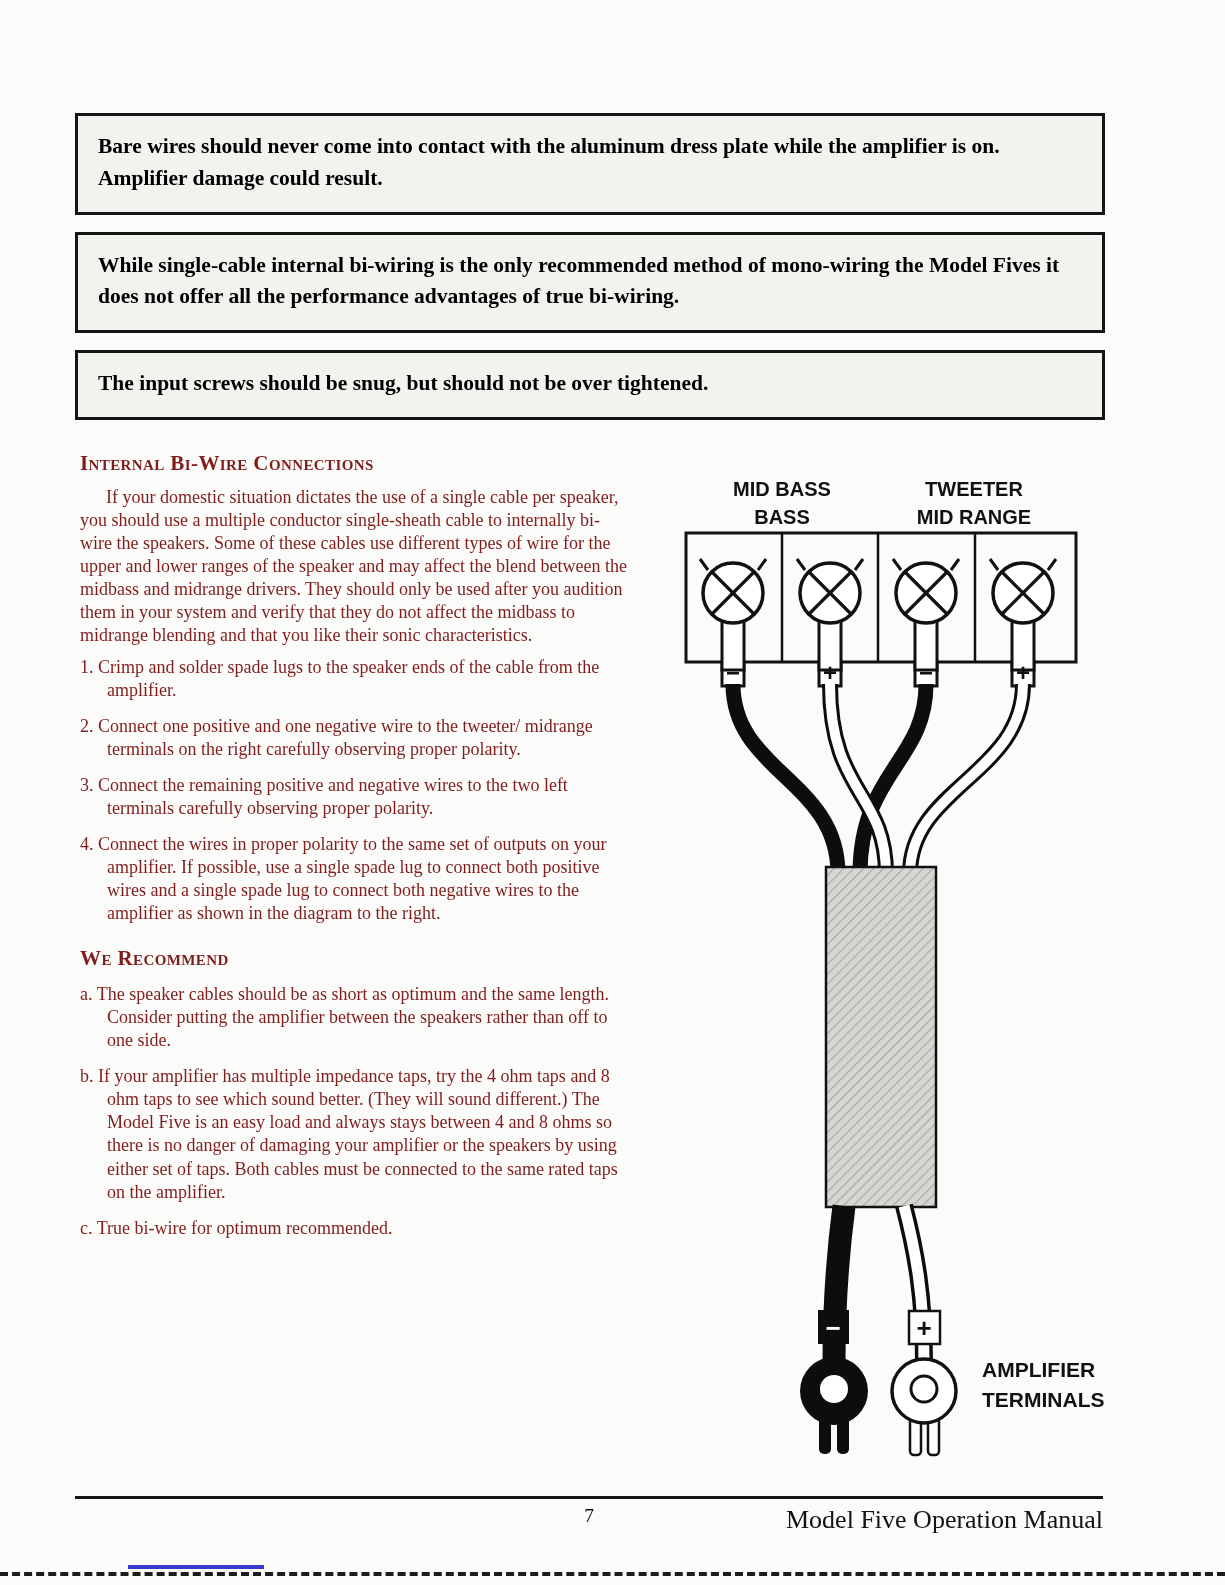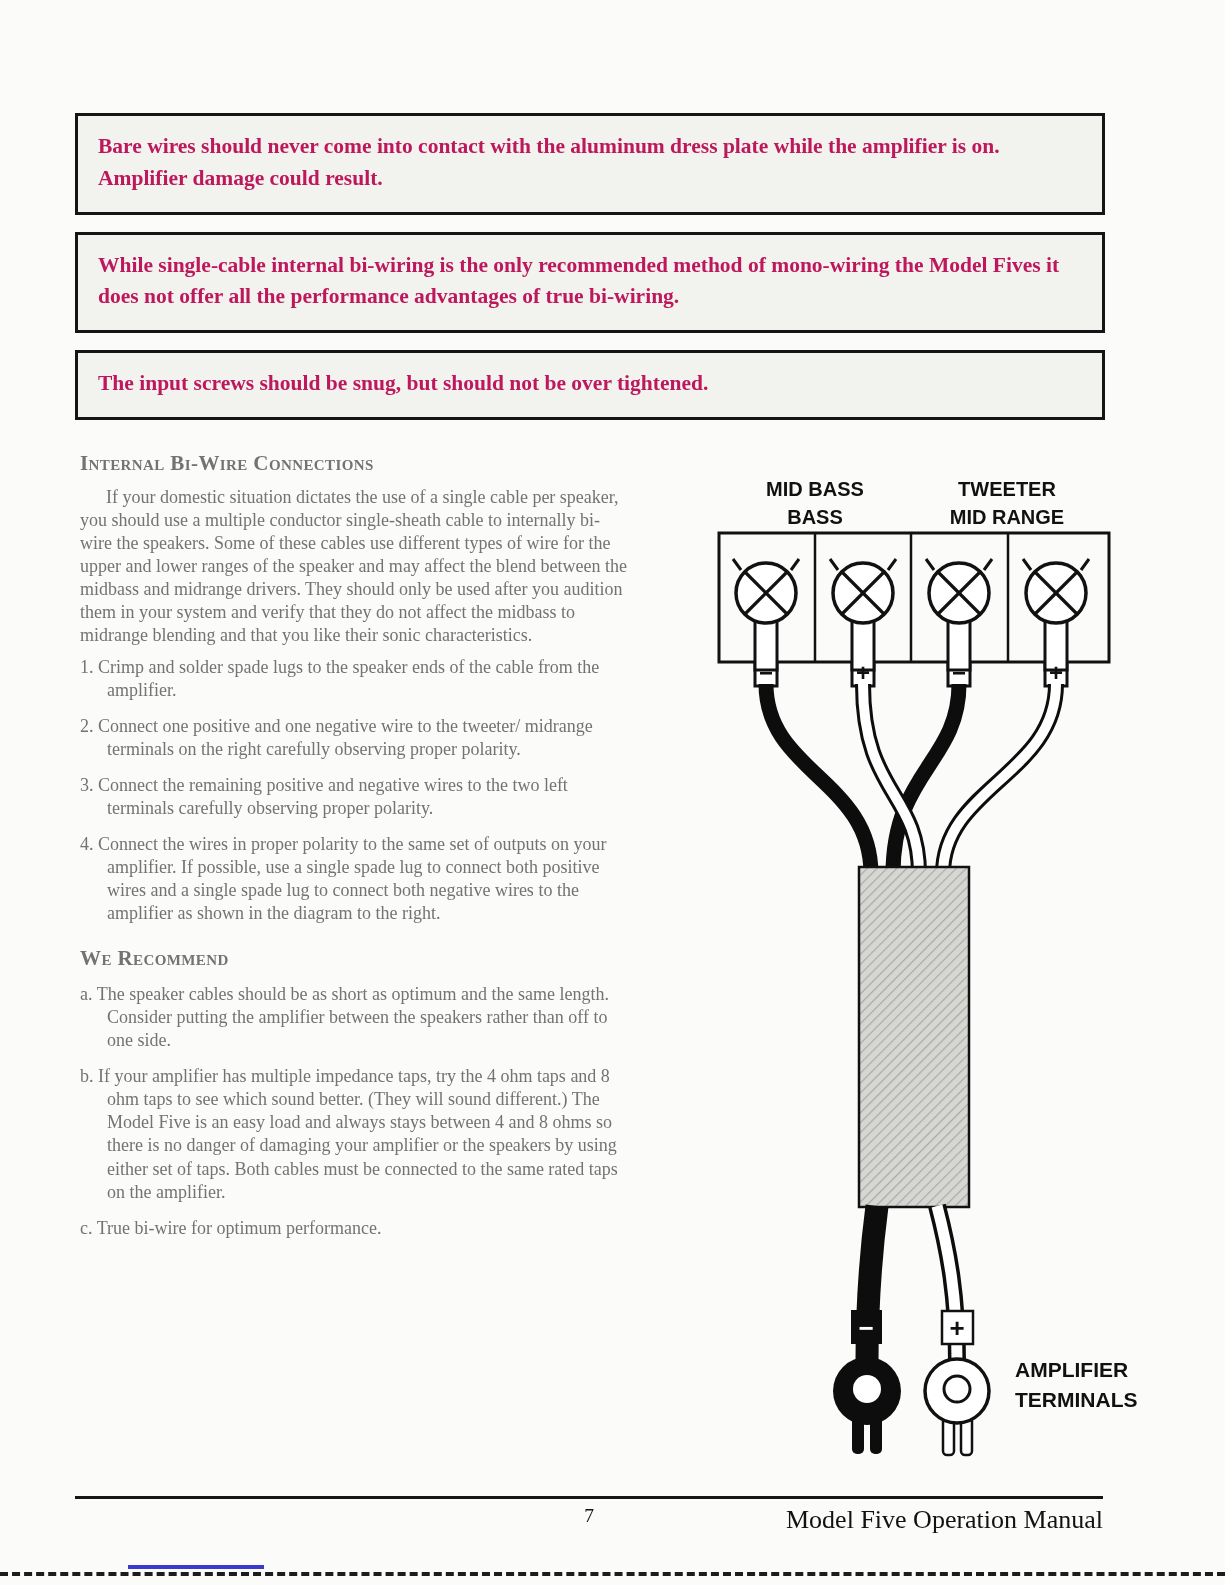--- a/index.html
+++ b/index.html
@@ -10,37 +10,37 @@
     background:#fbfbf9; overflow:hidden; margin:0 auto;
     color:#121212;
   }
   .warnings {
     position:absolute; top:113px; left:75px; width:1030px;
     display:flex; flex-direction:column; gap:17px;
   }
   .warning-box {
     border:3px solid #151515; background:#f2f2ee;
     padding:15px 36px 17px 20px;
-    font-weight:bold; font-size:21.5px; line-height:1.48; color:#be185d;
+    font-weight:bold; font-size:21.5px; line-height:1.48; color:#000000;
   }
   .left-col {
     position:absolute; left:80px; top:450px; width:548px;
-    font-size:18px; line-height:1.28; color:#737373;
+    font-size:18px; line-height:1.28; color:#7f1d1d;
   }
   .sc-heading {
     font-variant:small-caps; font-weight:bold; font-size:21px;
     letter-spacing:0.4px; margin-bottom:9px;
   }
   .sc-heading.second { margin-top:20px; margin-bottom:11px; }
   p.indented { text-indent:26px; margin-bottom:9px; }
   .hang {
     padding-left:27px; text-indent:-27px; margin-bottom:13px;
   }
   .hang:last-child { margin-bottom:0; }
-  .diagram-wrap { position:absolute; left:649px; top:462px; width:502px; height:1012px; }
+  .diagram-wrap { position:absolute; left:616px; top:462px; width:502px; height:1012px; }
   .dlabel { font:bold 20px "Liberation Sans", sans-serif; fill:#111; }
   .damp   { font:bold 21px "Liberation Sans", sans-serif; fill:#111; }
   .dpol   { font:bold 24px "Liberation Sans", sans-serif; fill:#111; }
   .dpol-white { font:bold 26px "Liberation Sans", sans-serif; fill:#ffffff; }
   .dpol-plus  { font:bold 26px "Liberation Sans", sans-serif; fill:#111; }
   .footer-rule { position:absolute; left:75px; top:1496px; width:1028px; height:3px; background:#161616; }
   .footer-page { position:absolute; left:75px; top:1505px; width:1028px; text-align:center; font-size:19.5px; }
   .footer-right { position:absolute; right:122px; top:1505px; font-size:26px; }
   .scan-dash { position:absolute; left:0; top:1572px; width:1225px; border-top:4px dashed #1c1c1c; }
   .scan-blue { position:absolute; left:128px; top:1565px; width:136px; height:4px; background:#3a3ad0; }
@@ -68,21 +68,21 @@
 
     <div class="hang"><span>1.</span> <span>Crimp and solder spade lugs to the speaker ends of the cable from the amplifier.</span></div>
     <div class="hang"><span>2.</span> <span>Connect one positive and one negative wire to the tweeter/ midrange terminals on the right carefully observing proper polarity.</span></div>
     <div class="hang"><span>3.</span> <span>Connect the remaining positive and negative wires to the two left terminals carefully observing proper polarity.</span></div>
     <div class="hang"><span>4.</span> <span>Connect the wires in proper polarity to the same set of outputs on your amplifier. If possible, use a single spade lug to connect both positive wires and a single spade lug to connect both negative wires to the amplifier as shown in the diagram to the right.</span></div>
 
     <div class="sc-heading second">We Recommend</div>
 
     <div class="hang"><span>a.</span> <span>The speaker cables should be as short as optimum and the same length. Consider putting the amplifier between the speakers rather than off to one side.</span></div>
     <div class="hang"><span>b.</span> <span>If your amplifier has multiple impedance taps, try the 4 ohm taps and 8 ohm taps to see which sound better. (They will sound different.) The Model Five is an easy load and always stays between 4 and 8 ohms so there is no danger of damaging your amplifier or the speakers by using either set of taps. Both cables must be connected to the same rated taps on the amplifier.</span></div>
-    <div class="hang"><span>c.</span> <span>True bi-wire for optimum performance.</span></div>
+    <div class="hang"><span>c.</span> <span>True bi-wire for optimum recommended.</span></div>
   </div>
 
   <div class="diagram-wrap">
     <svg width="502" height="1012" viewBox="0 0 502 1012">
       <defs>
         <pattern id="hatch" width="7" height="7" patternUnits="userSpaceOnUse" patternTransform="rotate(45)">
           <rect width="7" height="7" fill="#d6d6d3"></rect>
           <line x1="0" y1="0" x2="0" y2="7" stroke="#a9a9a5" stroke-width="2.4"></line>
         </pattern>
       </defs>

